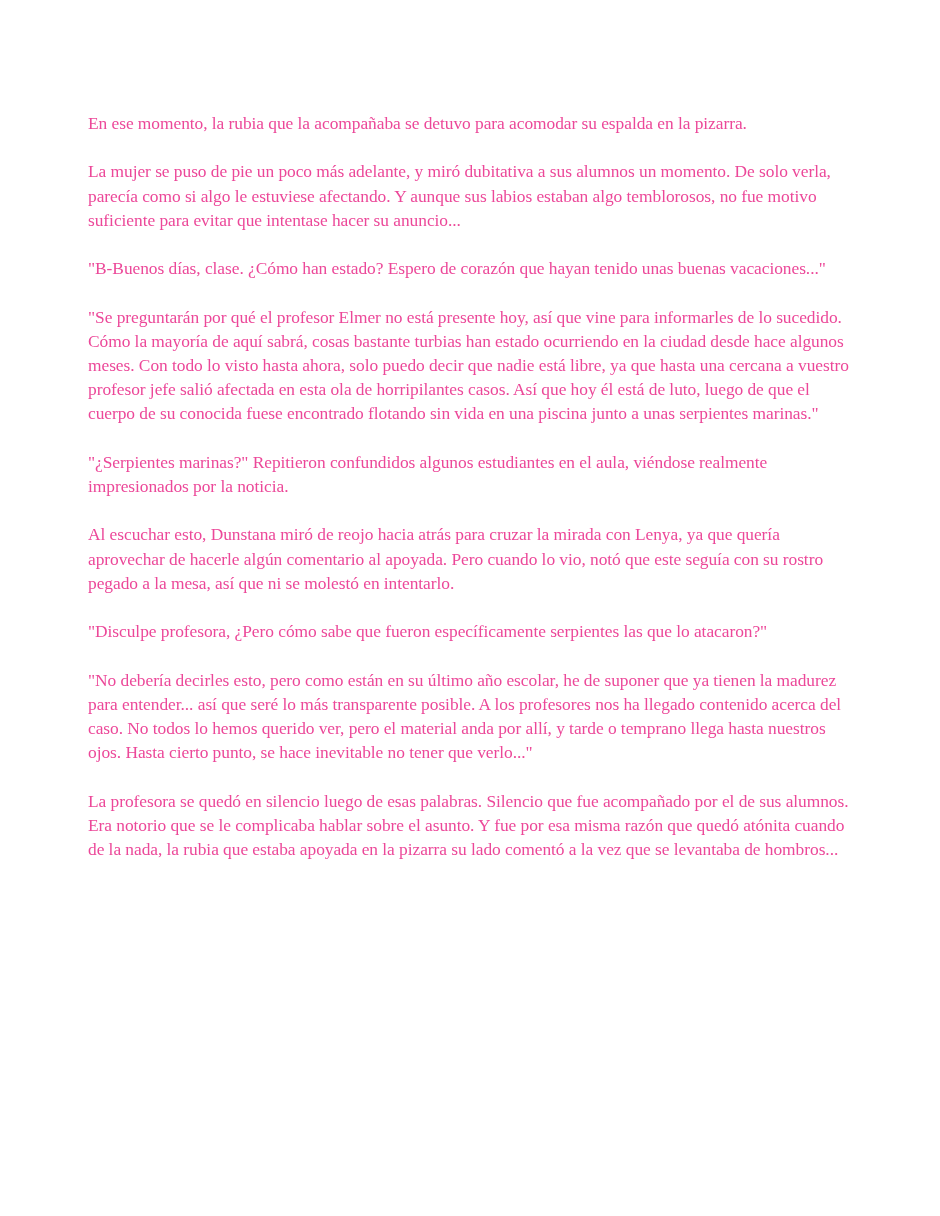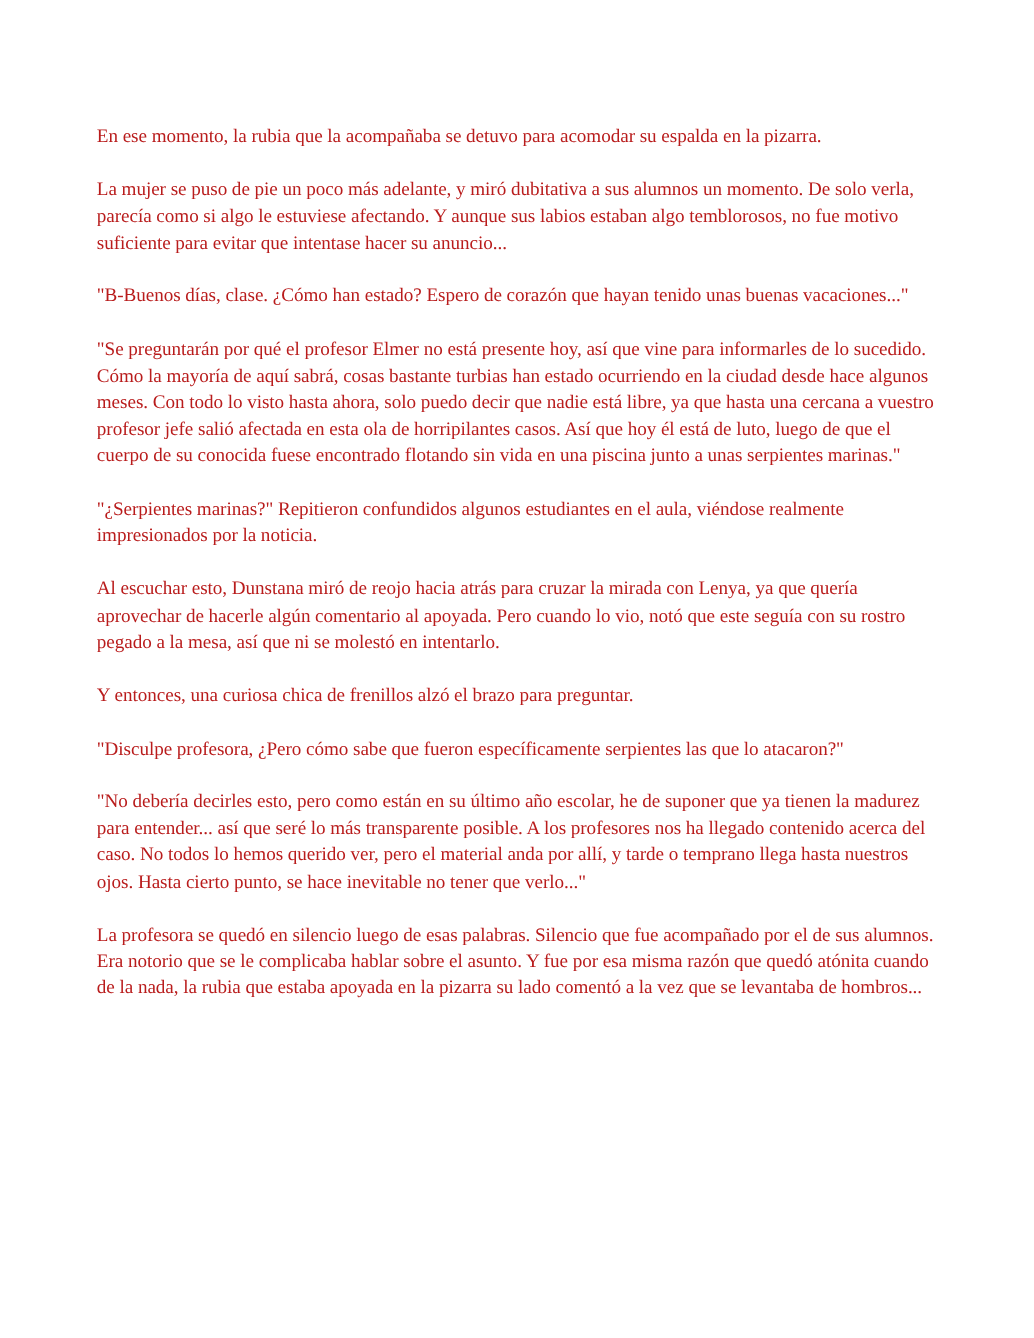--- a/index.html
+++ b/index.html
@@ -14,35 +14,34 @@
     overflow: hidden;
   }
   .page {
     position: absolute;
     left: 88px;
     top: 111px;
     width: 770px;
     font-family: "Liberation Serif", "DejaVu Serif", serif;
     font-size: 17.4px;
     line-height: 24.2px;
-    color: #b91c1c;
+    color: #ec4899;
   }
   .page p {
     margin: 0 0 24.2px 0;
     padding: 0;
     letter-spacing: -0.05px;
   }
 </style>
 </head>
 <body>
 
 <div class="page">
   <p>En ese momento, la rubia que la acompañaba se detuvo para acomodar su espalda en la pizarra.</p>
   <p>La mujer se puso de pie un poco más adelante, y miró dubitativa a sus alumnos un momento. De solo verla, parecía como si algo le estuviese afectando. Y aunque sus labios estaban algo temblorosos, no fue motivo suficiente para evitar que intentase hacer su anuncio...</p>
   <p>"B-Buenos días, clase. ¿Cómo han estado? Espero de corazón que hayan tenido unas buenas vacaciones..."</p>
   <p>"Se preguntarán por qué el profesor Elmer no está presente hoy, así que vine para informarles de lo sucedido. Cómo la mayoría de aquí sabrá, cosas bastante turbias han estado ocurriendo en la ciudad desde hace algunos meses. Con todo lo visto hasta ahora, solo puedo decir que nadie está libre, ya que hasta una cercana a vuestro profesor jefe salió afectada en esta ola de horripilantes casos. Así que hoy él está de luto, luego de que el cuerpo de su conocida fuese encontrado flotando sin vida en una piscina junto a unas serpientes marinas."</p>
   <p>"¿Serpientes marinas?" Repitieron confundidos algunos estudiantes en el aula, viéndose realmente impresionados por la noticia.</p>
   <p>Al escuchar esto, Dunstana miró de reojo hacia atrás para cruzar la mirada con Lenya, ya que quería aprovechar de hacerle algún comentario al apoyada. Pero cuando lo vio, notó que este seguía con su rostro pegado a la mesa, así que ni se molestó en intentarlo.</p>
-  <p>Y entonces, una curiosa chica de frenillos alzó el brazo para preguntar.</p>
   <p>"Disculpe profesora, ¿Pero cómo sabe que fueron específicamente serpientes las que lo atacaron?"</p>
   <p>"No debería decirles esto, pero como están en su último año escolar, he de suponer que ya tienen la madurez para entender... así que seré lo más transparente posible. A los profesores nos ha llegado contenido acerca del caso. No todos lo hemos querido ver, pero el material anda por allí, y tarde o temprano llega hasta nuestros ojos. Hasta cierto punto, se hace inevitable no tener que verlo..."</p>
   <p>La profesora se quedó en silencio luego de esas palabras. Silencio que fue acompañado por el de sus alumnos. Era notorio que se le complicaba hablar sobre el asunto. Y fue por esa misma razón que quedó atónita cuando de la nada, la rubia que estaba apoyada en la pizarra su lado comentó a la vez que se levantaba de hombros...</p>
 </div>
 
 </body></html>

